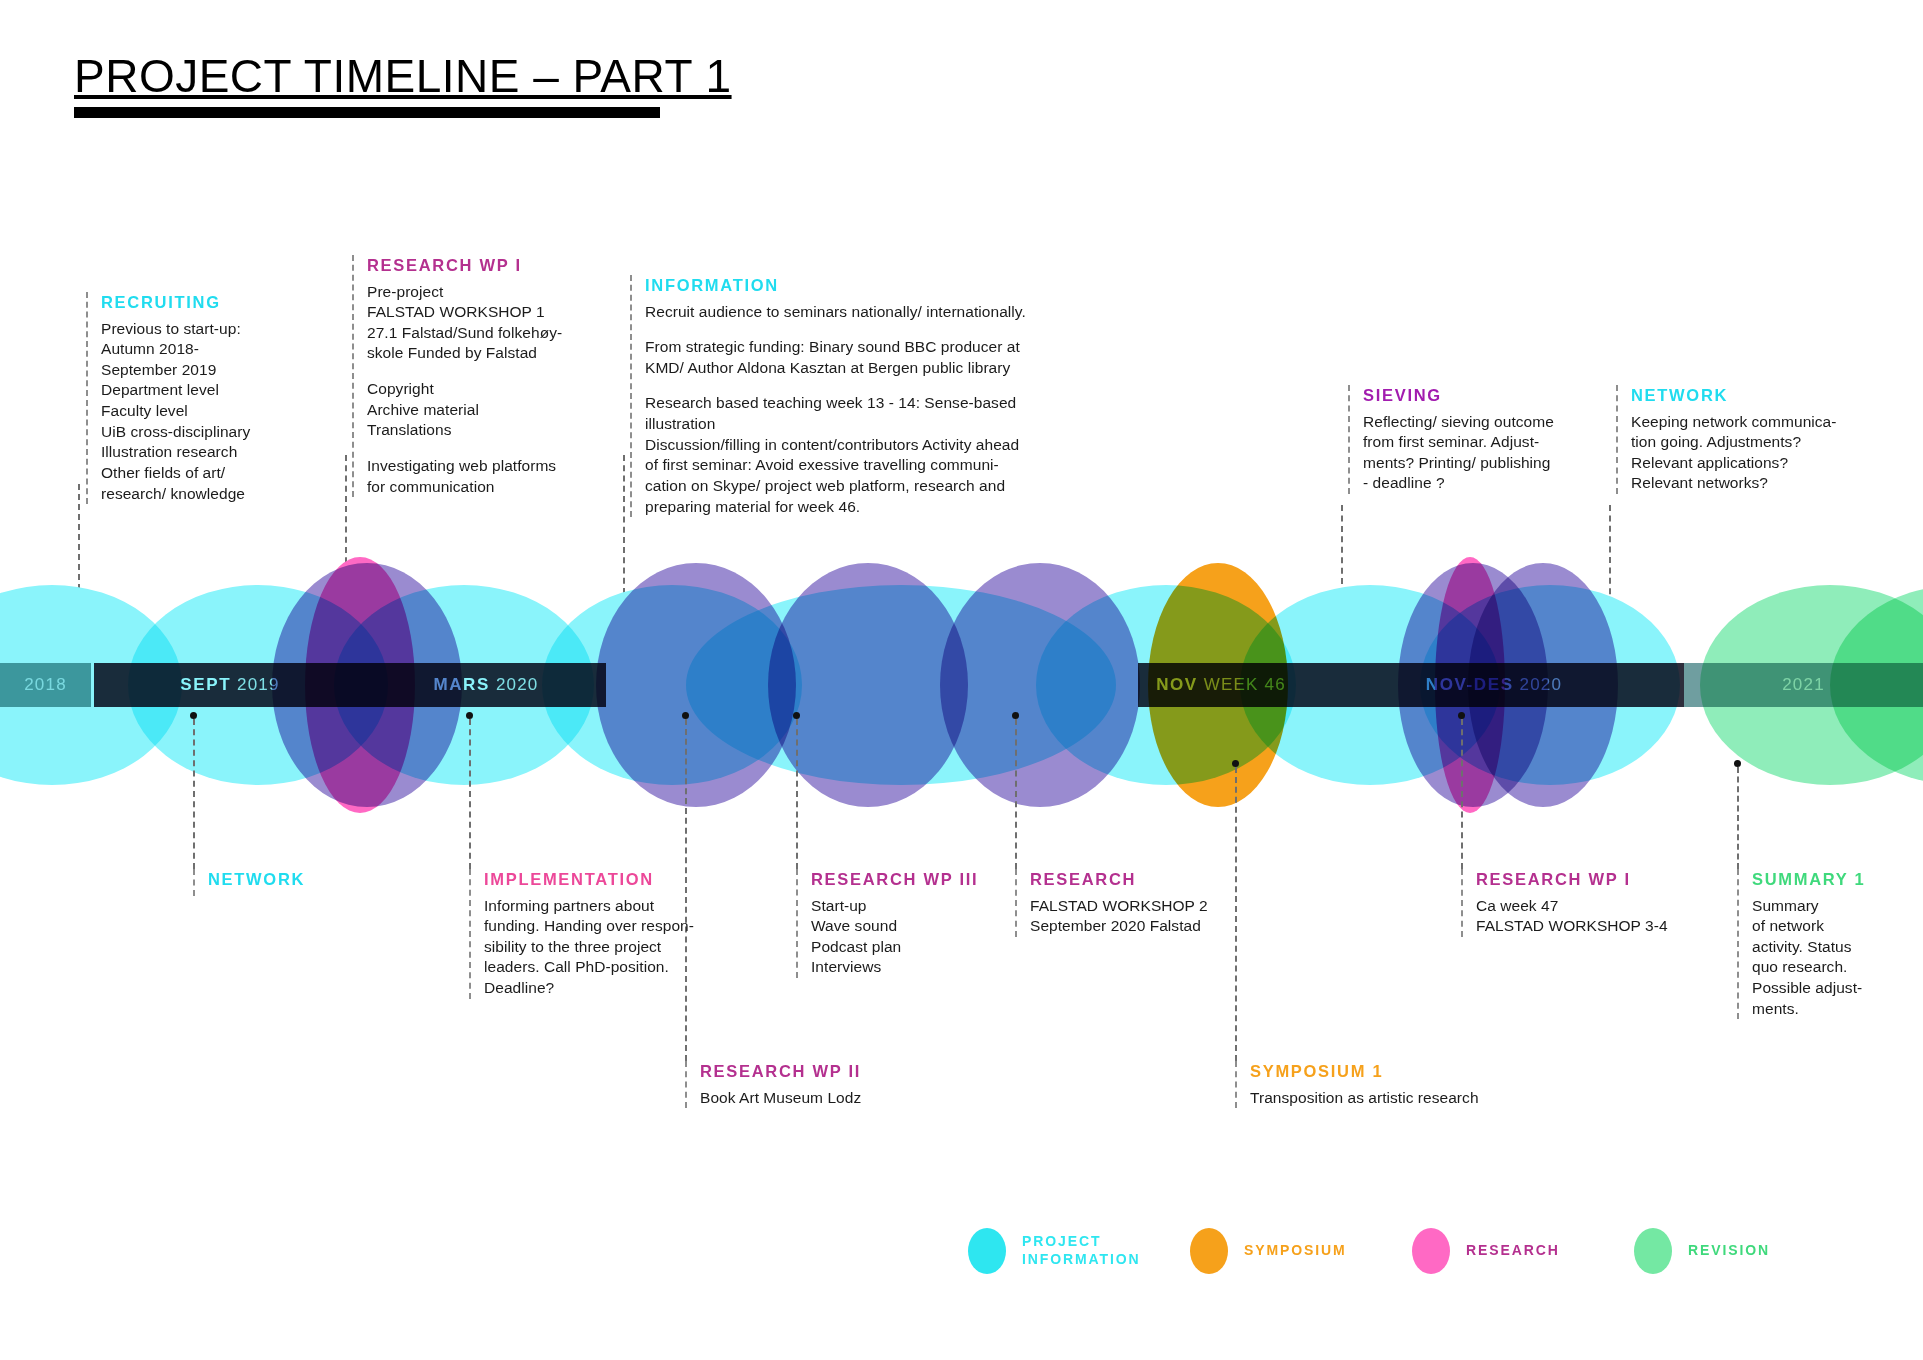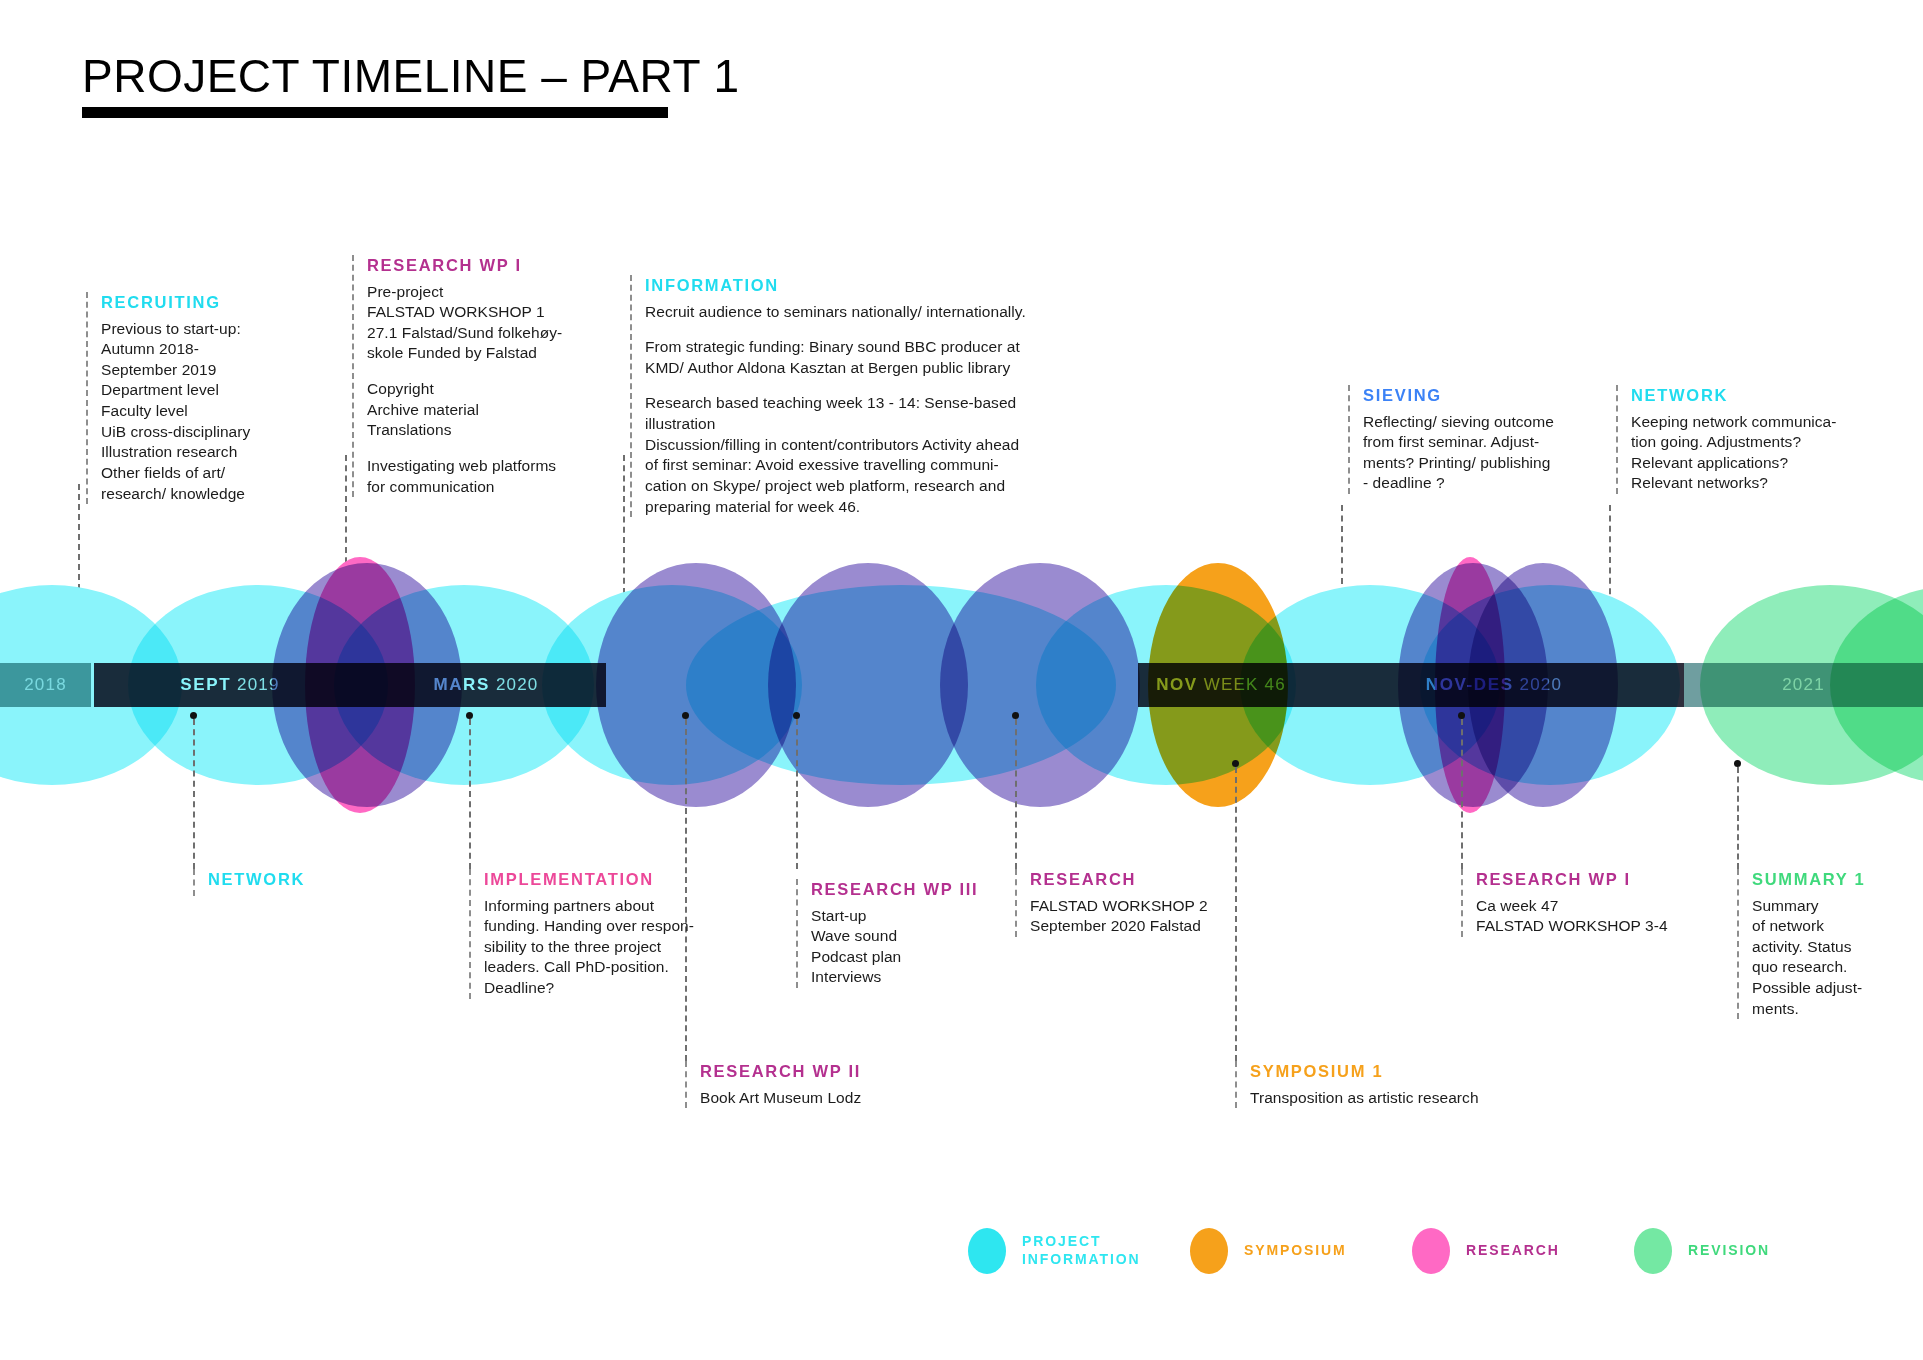--- a/index.html
+++ b/index.html
@@ -6,21 +6,21 @@
   body{
     width:1923px;height:1360px;
     background:#ffffff;
     font-family:"Liberation Sans","DejaVu Sans",sans-serif;
     overflow:hidden;
     position:relative;
   }
   #stage{position:absolute;inset:0;}
 
   
-  .title-wrap{position:absolute;left:82px;top:52px;}
+  .title-wrap{position:absolute;left:74px;top:52px;text-decoration:underline;}
   .title{
     font-size:46px;letter-spacing:0.5px;color:#000;
     font-weight:400;line-height:1.05;white-space:nowrap;
   }
   .title-rule{width:586px;height:11px;background:#000;margin-top:7px;}
 
   
   .ann{position:absolute;box-sizing:border-box;padding-left:13px;}
   .ann.dashed-left{border-left:2px dashed #8e8e8e;}
   .ann .hd{
@@ -116,21 +116,21 @@
 KMD/ Author Aldona Kasztan at Bergen public library</div>
     <div class="bd gap">Research based teaching week 13 - 14: Sense-based
 illustration
 Discussion/filling in content/contributors Activity ahead
 of first seminar: Avoid exessive travelling communi-
 cation on Skype/ project web platform, research and
 preparing material for week 46.</div>
   </div>
 
   <div class="ann dashed-left" style="left:1348px;top:385px;width:240px;">
-    <div class="hd" style="color: #3b82f6;">SIEVING</div>
+    <div class="hd" style="color: #a21caf;">SIEVING</div>
     <div class="bd">Reflecting/ sieving outcome
 from first seminar. Adjust-
 ments? Printing/ publishing
 - deadline ?</div>
   </div>
 
   <div class="ann dashed-left" style="left:1616px;top:385px;width:260px;">
     <div class="hd" style="color: rgb(32, 220, 239);">NETWORK</div>
     <div class="bd">Keeping network communica-
 tion going. Adjustments?
@@ -233,21 +233,21 @@
 
   <div class="ann dashed-left" style="left:469px;top:869px;width:250px;">
     <div class="hd" style="color: #ec4899;">IMPLEMENTATION</div>
     <div class="bd">Informing partners about
 funding. Handing over respon-
 sibility to the three project
 leaders. Call PhD-position.
 Deadline?</div>
   </div>
 
-  <div class="ann dashed-left" style="left:796px;top:869px;width:230px;margin-top:10px;">
+  <div class="ann dashed-left" style="left:796px;top:869px;width:230px;">
     <div class="hd" style="color: rgb(180, 48, 143);">RESEARCH WP III</div>
     <div class="bd">Start-up
 Wave sound
 Podcast plan
 Interviews</div>
   </div>
 
   <div class="ann dashed-left" style="left:1015px;top:869px;width:250px;">
     <div class="hd" style="color: rgb(180, 48, 143);">RESEARCH</div>
     <div class="bd">FALSTAD WORKSHOP 2

